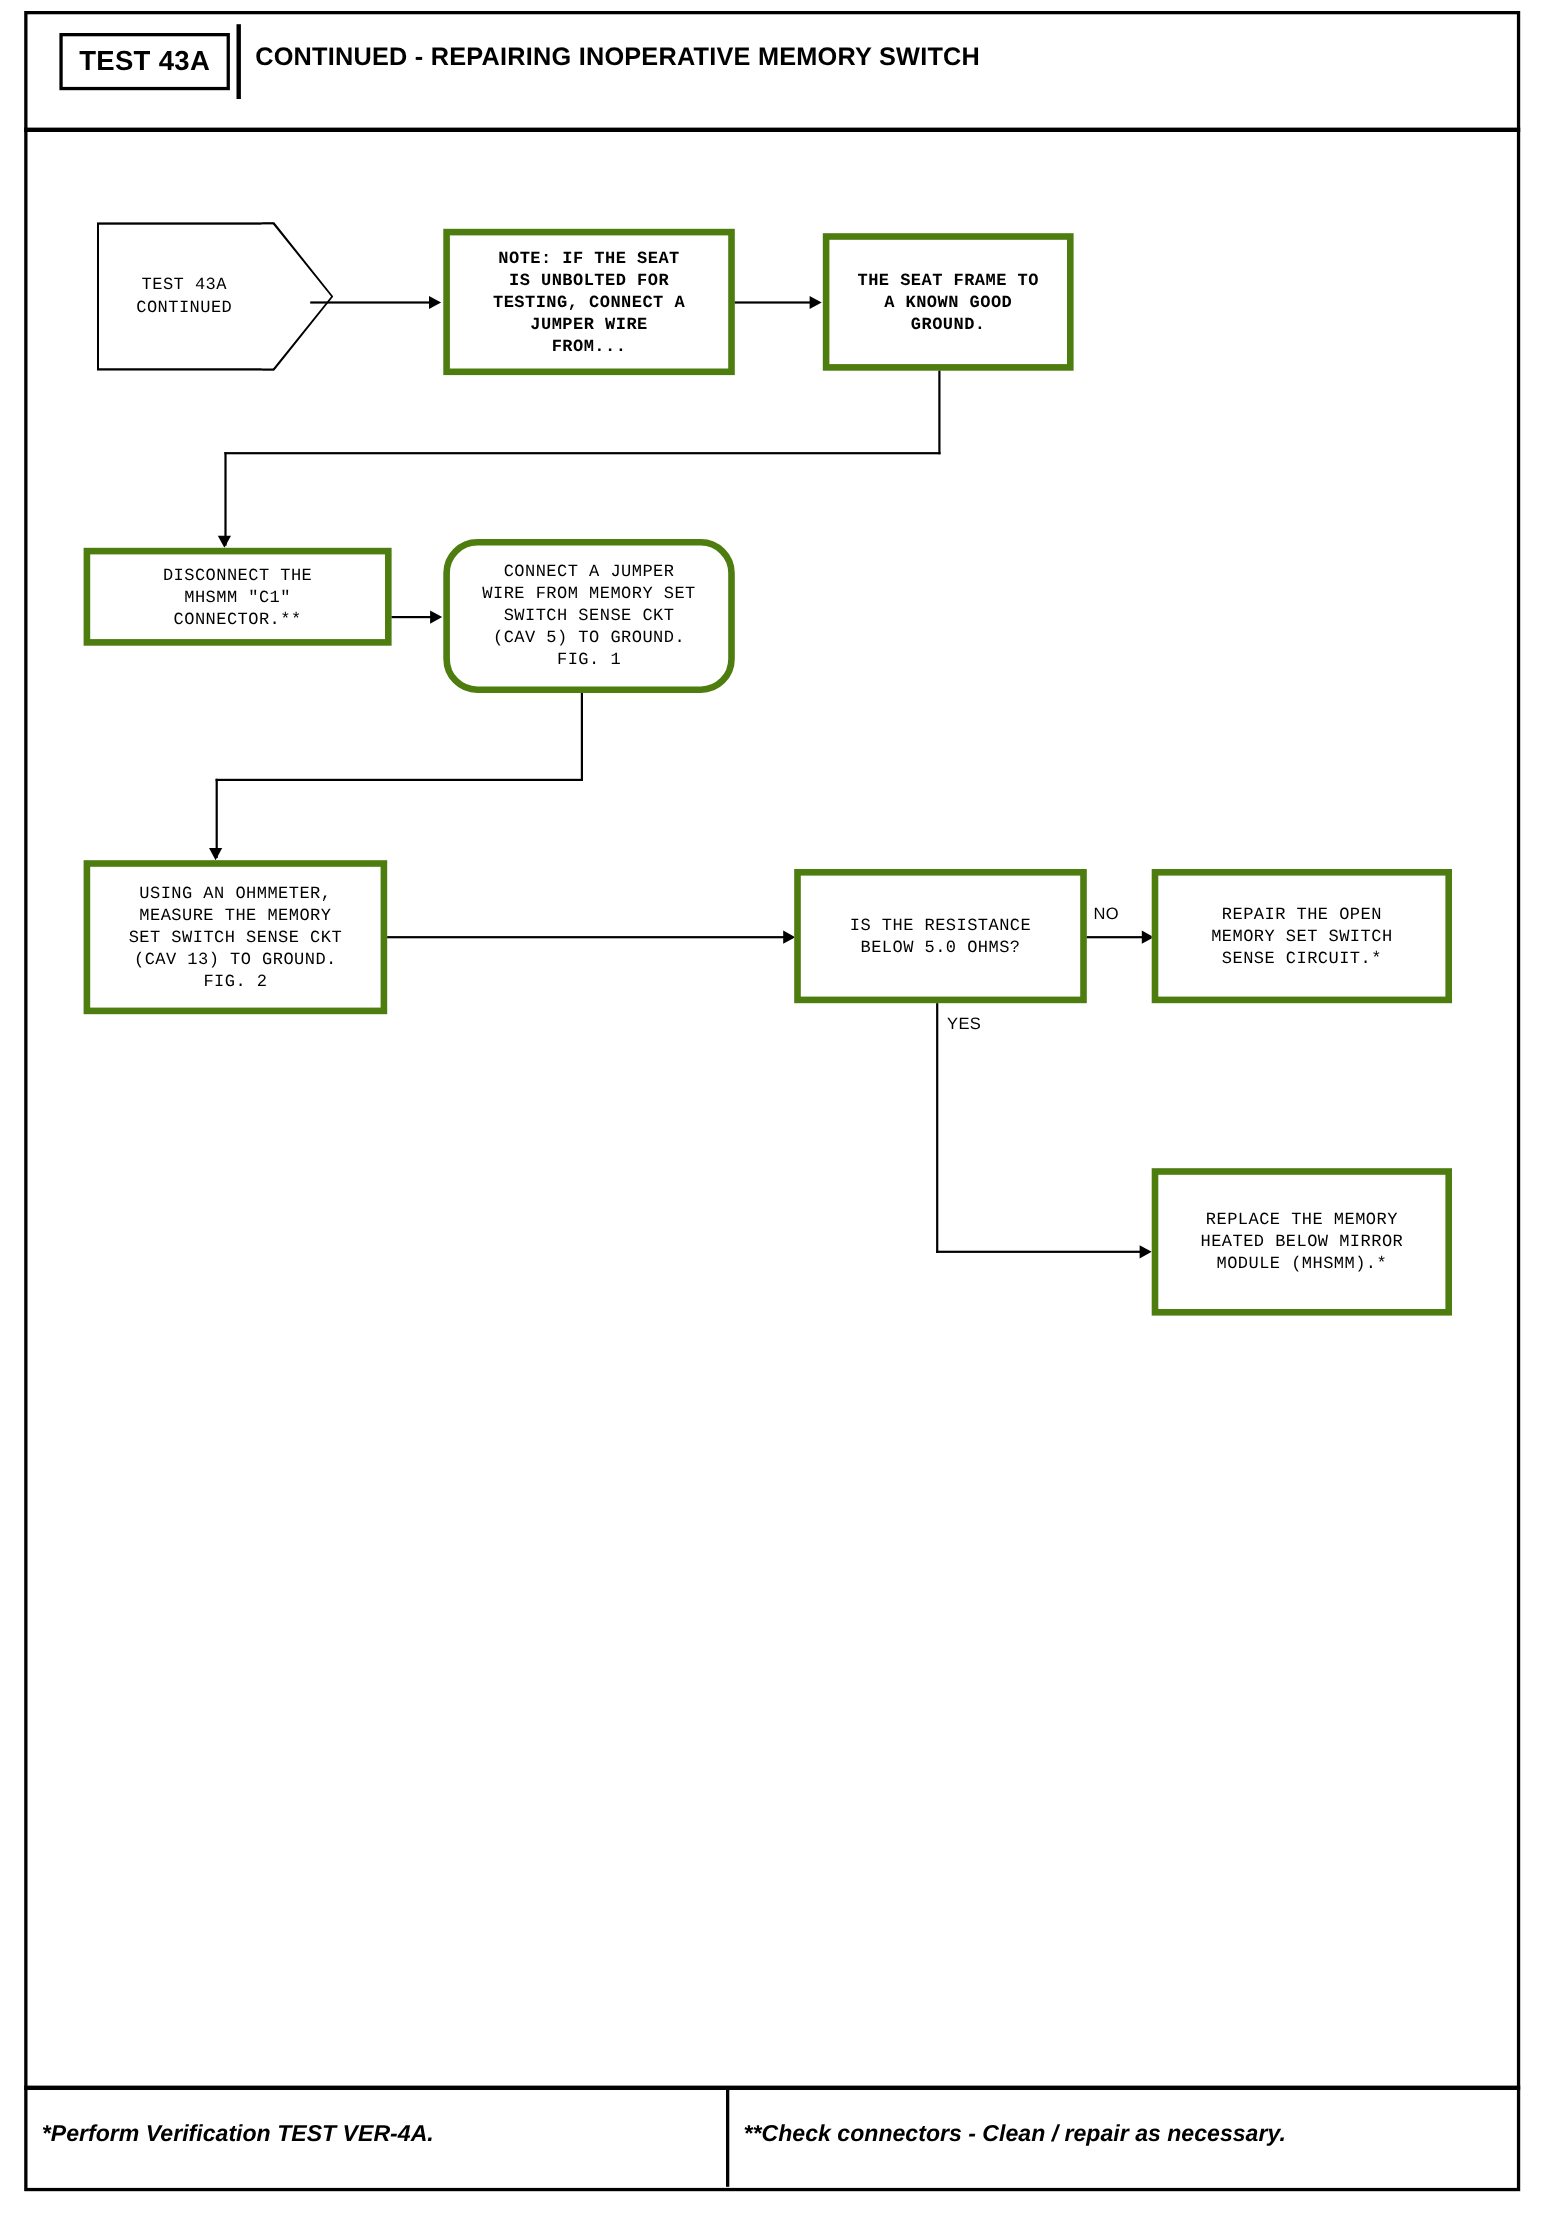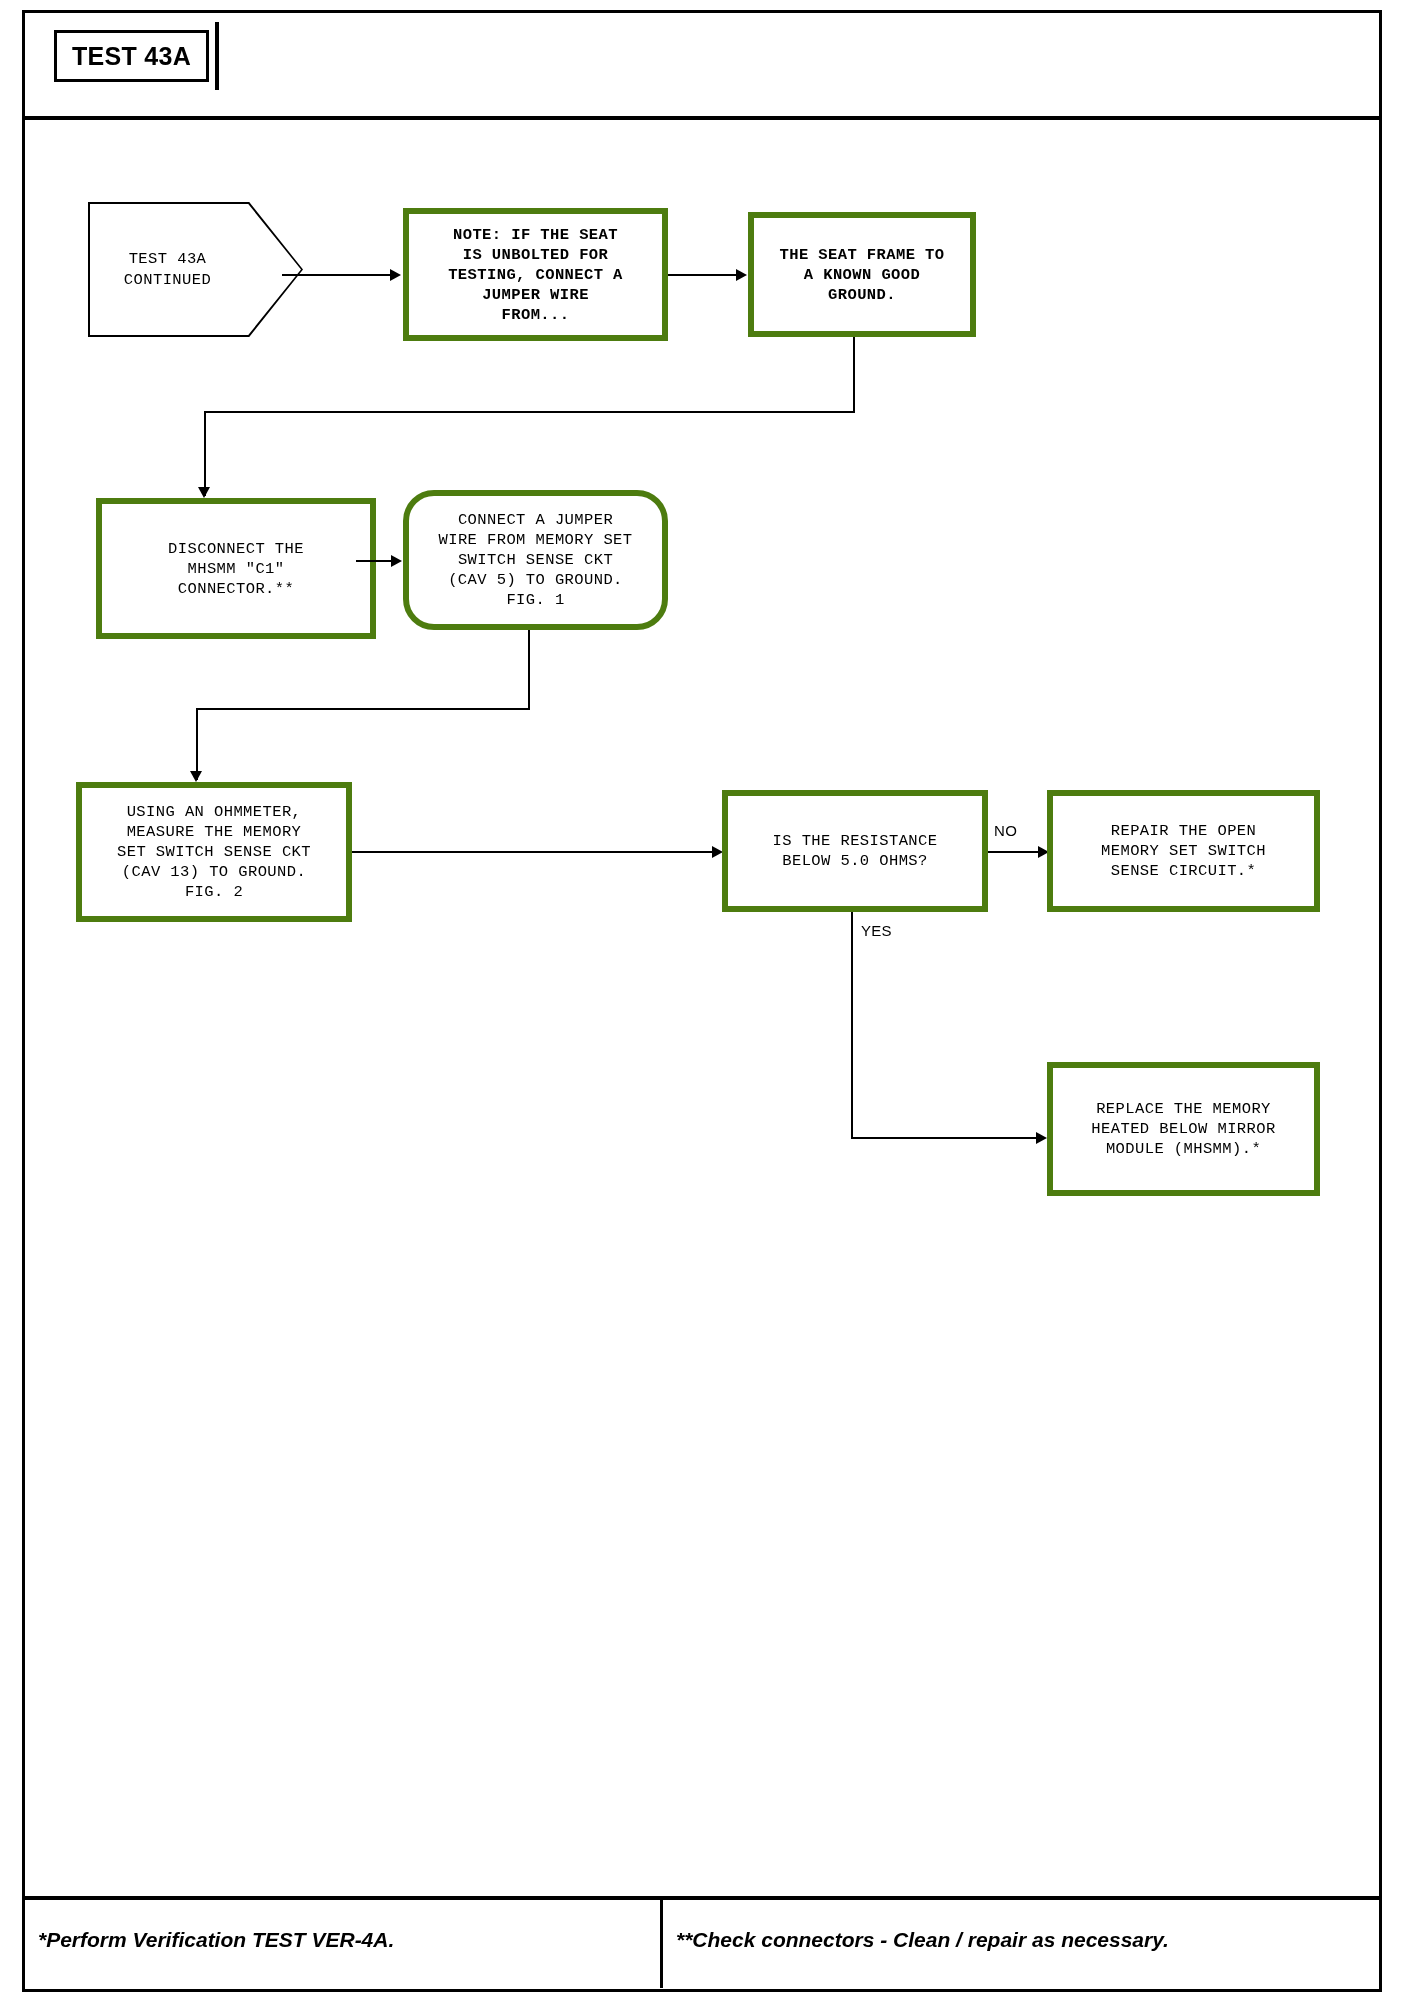--- a/index.html
+++ b/index.html
@@ -200,20 +200,21 @@
 
 <div id="page">
 
   <div class="page-frame"></div>
 
   <div class="header-band">
     <div class="test-badge">
       <span>TEST 43A</span>
     </div>
     <div class="header-sep"></div>
+    <div class="header-title">CONTINUED - REPAIRING INOPERATIVE MEMORY SWITCH</div>
   </div>
 
   <div id="canvas">
 
     <div class="pentagon" style="left:88px; top:202px; width:215px; height:135px;">
       <div class="inner">
         <div class="label">TEST 43A
 CONTINUED</div>
       </div>
     </div>
@@ -232,21 +233,21 @@
 
     <div class="node bold" style="left:748px; top:212px; width:228px; height:125px;">THE SEAT FRAME TO
 A KNOWN GOOD
 GROUND.</div>
 
     <div class="ln v" style="left:853px; top:337px; height:76px;"></div>
     <div class="ln h" style="left:204px; top:411px; width:651px;"></div>
     <div class="ln v" style="left:204px; top:411px; height:85px;"></div>
     <div class="arrow-d" style="left:198px; top:487px;"></div>
 
-    <div class="node" style="left:76px; top:498px; width:280px; height:141px;margin-left:20px;">DISCONNECT THE
+    <div class="node" style="left:76px; top:498px; width:280px; height:89px;">DISCONNECT THE
 MHSMM "C1"
 CONNECTOR.**</div>
 
     <div class="ln h" style="left:356px; top:560px; width:38px;"></div>
     <div class="arrow-r" style="left:391px; top:555px;"></div>
 
     <div class="node" style="left:403px; top:490px; width:265px; height:140px;border-radius:31px;">CONNECT A JUMPER
 WIRE FROM MEMORY SET
 SWITCH SENSE CKT
 (CAV 5) TO GROUND.

